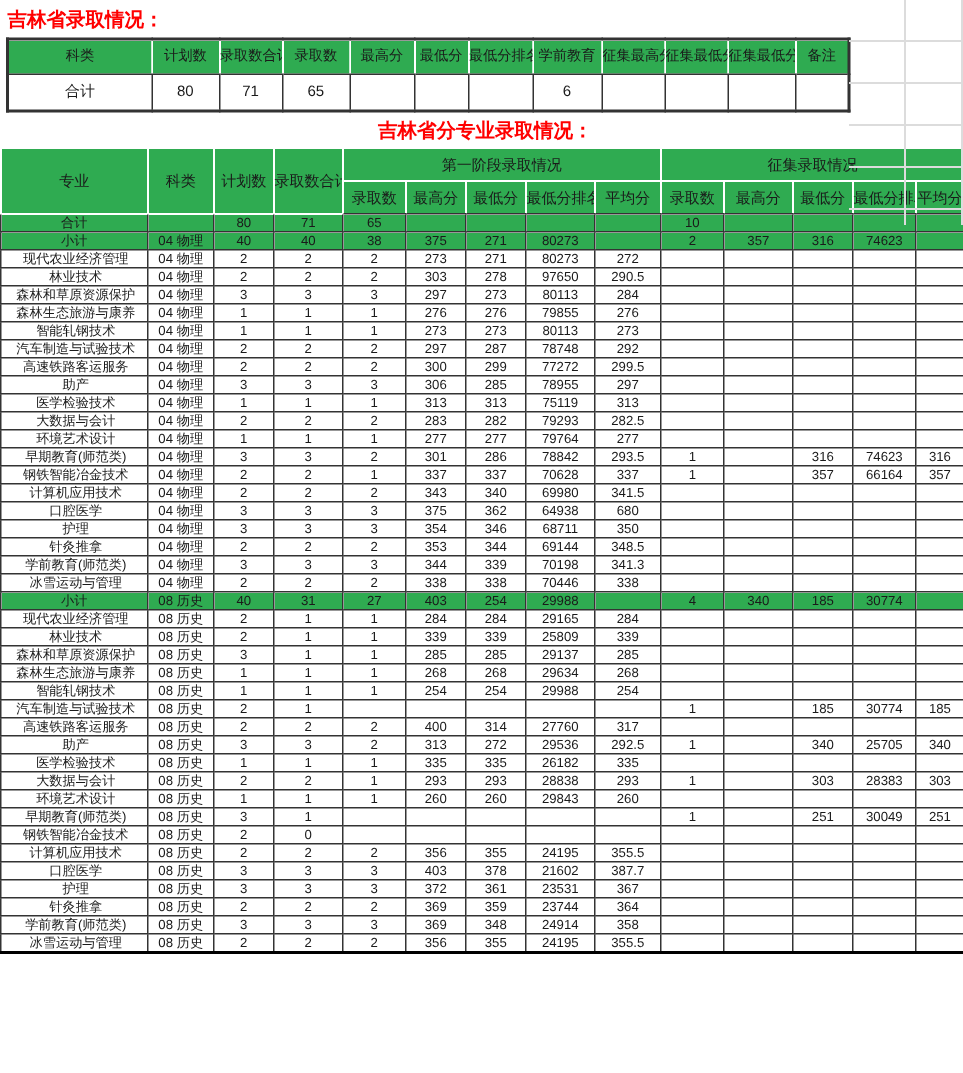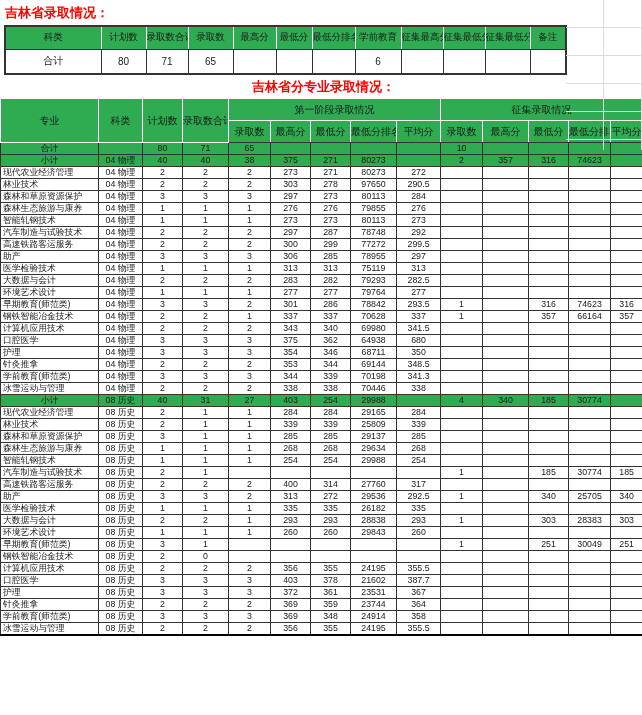--- a/index.html
+++ b/index.html
@@ -36,21 +36,21 @@
   .t2 th {
     background:var(--green,#2FAB51); border:1px solid #ffffff;
     font-size:10px; font-weight:normal; height:22px; padding:0;
     white-space:nowrap; overflow:hidden; text-align:center;
   }
   .t2 thead tr:last-child th { border-bottom:1px solid #333; }
   .t2 td {
     border:1px solid #333; font-size:8.8px; height:11.6px; line-height:11px;
     padding:0; text-align:center; white-space:nowrap; overflow:hidden;
   }
-  .t2 td.left { text-align:left; padding-left:2px; }
+  .t2 td.left { text-align:center; padding-left:2px; }
   .t2 tr.green td { background:var(--green,#2FAB51); }
 </style>
 </head>
 <body>
 
 <div class="grid-strip"></div>
 
 <div class="title">吉林省录取情况：</div>
 
 <table class="t1">

